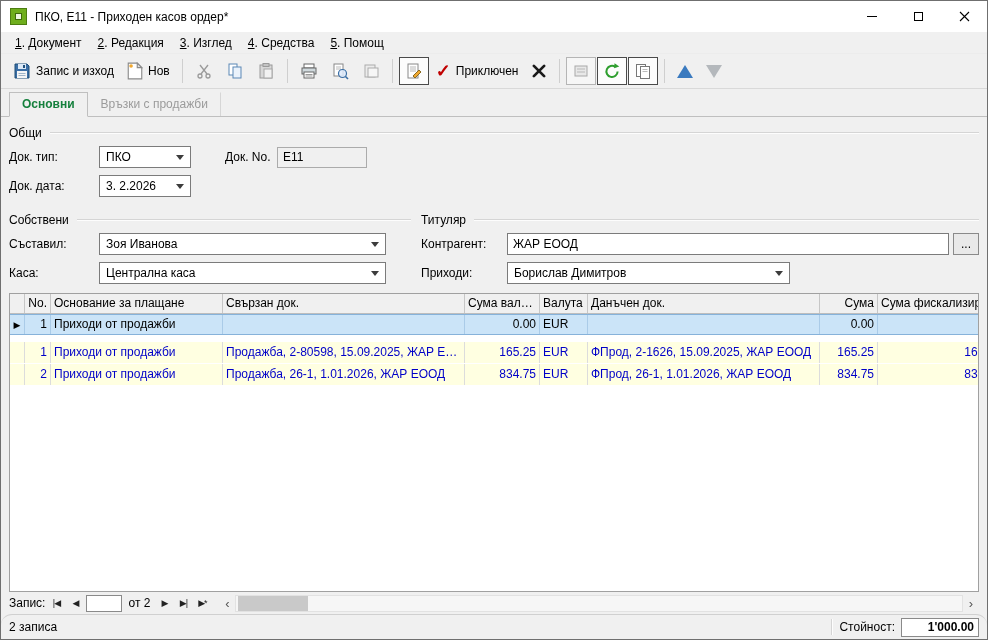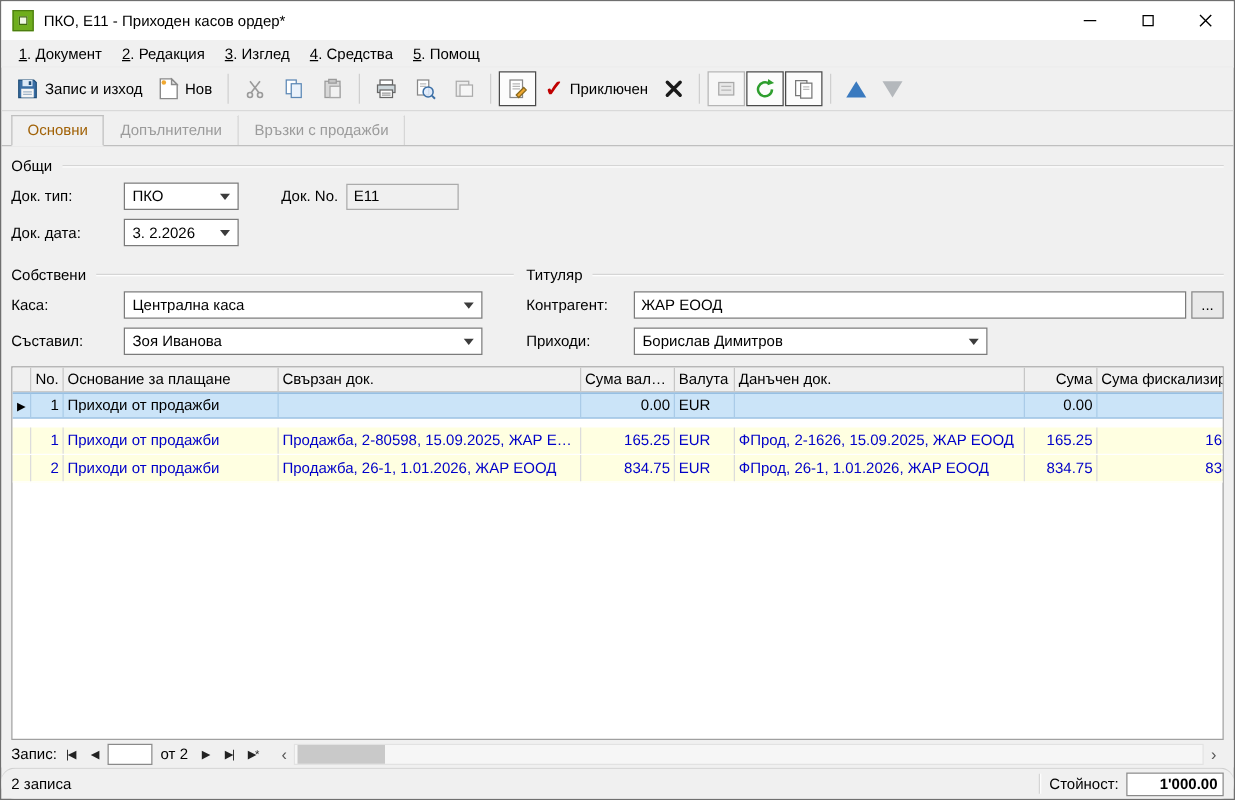--- a/index.html
+++ b/index.html
@@ -38,21 +38,21 @@
   .tri-up { width:0; height:0; border-left:8px solid transparent; border-right:8px solid transparent;
             border-bottom:13px solid #3a7abf; }
   .tri-down { width:0; height:0; border-left:8px solid transparent; border-right:8px solid transparent;
               border-top:13px solid #b4b8bc; }
 
   
   .tabstrip { display:flex; align-items:flex-end; padding:3px 8px 0; border-bottom:1px solid #bfbfbf; flex:0 0 auto; }
   .tab { padding:4px 12px 5px; color:#9b9b9b; border:1px solid transparent; border-bottom:none; white-space:nowrap; }
   .tab.inactive { border-right:1px solid #d6d6d6; }
   .tab.active { background:#f0f0f0; border:1px solid #bfbfbf; border-bottom:1px solid #f0f0f0;
-                margin-bottom:-1px; font-weight:normal; color:#a16207; }
+                margin-bottom:-1px; font-weight:bold; color:#15803d; }
 
   
   .formarea { flex:0 0 auto; padding:2px 8px 8px; }
   .group-header { display:flex; align-items:center; gap:8px; margin-top:6px; height:15px; }
   .group-line { flex:1; height:2px; border-top:1px solid #d5d5d5; border-bottom:1px solid #fdfdfd; }
   .frow { display:flex; align-items:center; margin-top:5px; height:24px; }
   .flabel { display:inline-block; white-space:nowrap; }
   .lw90 { width:90px; } .lw86 { width:86px; } .lw52 { width:52px; margin-left:34px; }
   .combo { border:1px solid #7b7b7b; background:#fff; height:22px; display:flex; align-items:center;
            padding:0 6px; overflow:hidden; }
@@ -275,21 +275,20 @@
     <div class="tbtn">
         <span class="tri-up"></span>
       </div>
     <div class="tbtn">
         <span class="tri-down"></span>
       </div>
   </div>
 
   <div class="tabstrip">
     <div class="tab active">Основни</div>
-    <div class="tab inactive">Допълнителни</div>
     <div class="tab inactive">Връзки с продажби</div>
   </div>
 
   <div class="formarea">
 
     <div class="group-header">
       <span>Общи</span>
       <span class="group-line"></span>
     </div>
 
@@ -311,30 +310,30 @@
       </div>
     </div>
 
     <div class="twocol">
       <div class="col-left">
         <div class="group-header">
           <span>Собствени</span>
           <span class="group-line"></span>
         </div>
         <div class="frow">
+          <span class="flabel lw90">Съставил:</span>
+          <div class="combo w287">
+            <span class="cval">Зоя Иванова</span>
+            <span class="carrow"></span>
+          </div>
+        </div>
+        <div class="frow">
           <span class="flabel lw90">Каса:</span>
           <div class="combo w287">
             <span class="cval">Централна каса</span>
-            <span class="carrow"></span>
-          </div>
-        </div>
-        <div class="frow">
-          <span class="flabel lw90">Съставил:</span>
-          <div class="combo w287">
-            <span class="cval">Зоя Иванова</span>
             <span class="carrow"></span>
           </div>
         </div>
       </div>
       <div class="col-right">
         <div class="group-header">
           <span>Титуляр</span>
           <span class="group-line"></span>
         </div>
         <div class="frow">

